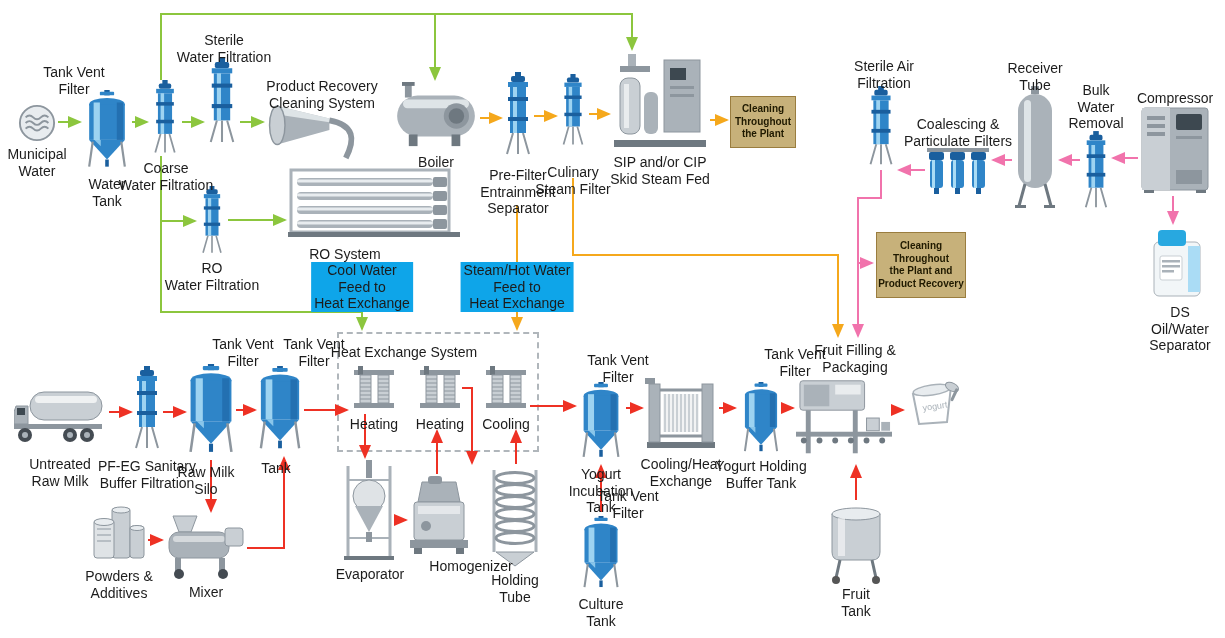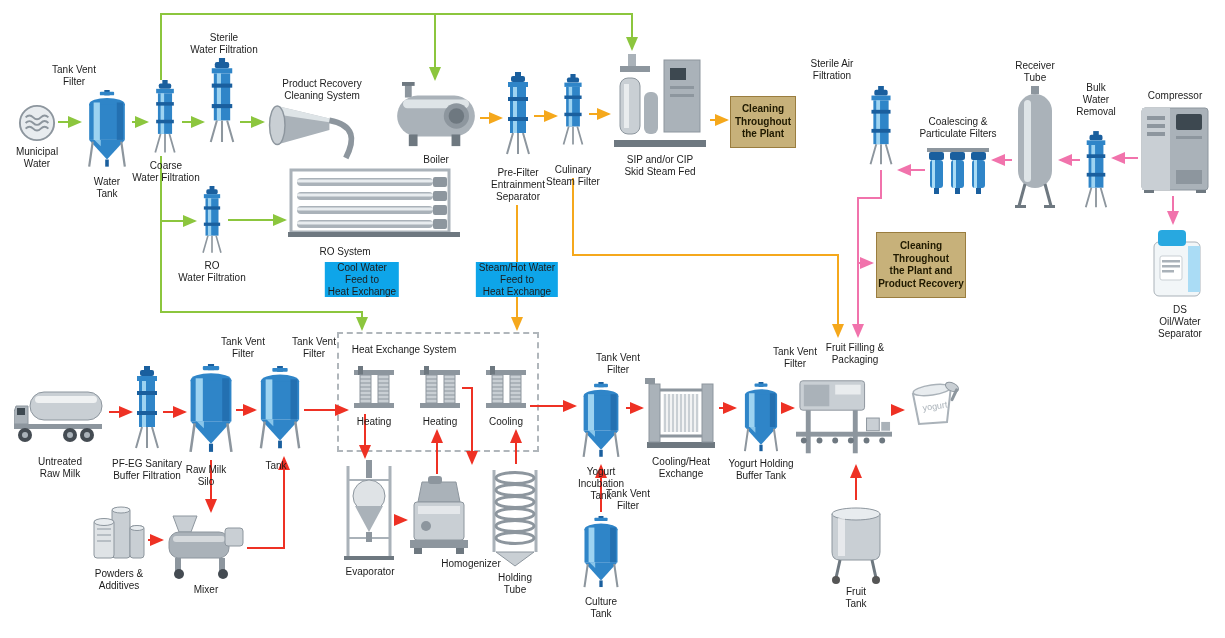--- a/index.html
+++ b/index.html
@@ -1,21 +1,21 @@
 <!DOCTYPE html>
 <html><head>
 <meta charset="utf-8">
 <style>
   html,body{margin:0;padding:0;background:#fff;}
   .stage{position:relative;width:1225px;height:638px;background:#fff;overflow:hidden;
          font-family:"Liberation Sans",sans-serif;}
   .layer{position:absolute;left:0;top:0;width:100%;height:100%;}
   .icon{position:absolute;}
   .icon svg{display:block;}
-  .lbl{position:absolute;transform:translateX(-50%);font-size:10px;line-height:1.18;
+  .lbl{position:absolute;transform:translateX(-50%);font-size:14px;line-height:1.18;
        color:#1c1c1c;text-align:center;white-space:pre-line;}
   .lbl.bg{background:#0ea5e9;padding:0 3px;}
   .tanbox{position:absolute;display:flex;align-items:center;justify-content:center;
           text-align:center;font-size:10px;font-weight:bold;color:#201a00;
           white-space:pre-line;line-height:1.25;border:1px solid #9a7d3f;box-sizing:border-box;}
   .dashbox{position:absolute;border:2px dashed #b0b6bb;box-sizing:border-box;}
   #arrows-layer{position:absolute;left:0;top:0;pointer-events:none;}
 </style>
 </head>
 <body>
@@ -549,21 +549,21 @@
 Skid Steam Fed</div>
       <div class="lbl" style="left: 212px; top: 260px;">RO
 Water Filtration</div>
       <div class="lbl" style="left: 345px; top: 246px;">RO System</div>
       <div class="lbl bg" style="left: 362px; top: 262px;">Cool Water
 Feed to
 Heat Exchange</div>
       <div class="lbl bg" style="left: 517px; top: 262px;">Steam/Hot Water
 Feed to
 Heat Exchange</div>
-      <div class="lbl" style="left: 832px; top: 58px;">Sterile Air
+      <div class="lbl" style="left: 884px; top: 58px;">Sterile Air
 Filtration</div>
       <div class="lbl" style="left: 958px; top: 116px;">Coalescing &amp;
 Particulate Filters</div>
       <div class="lbl" style="left: 1035px; top: 60px;">Receiver
 Tube</div>
       <div class="lbl" style="left: 1096px; top: 82px;">Bulk
 Water
 Removal</div>
       <div class="lbl" style="left: 1175px; top: 90px;">Compressor</div>
       <div class="lbl" style="left: 1180px; top: 304px;">DS Oil/Water

